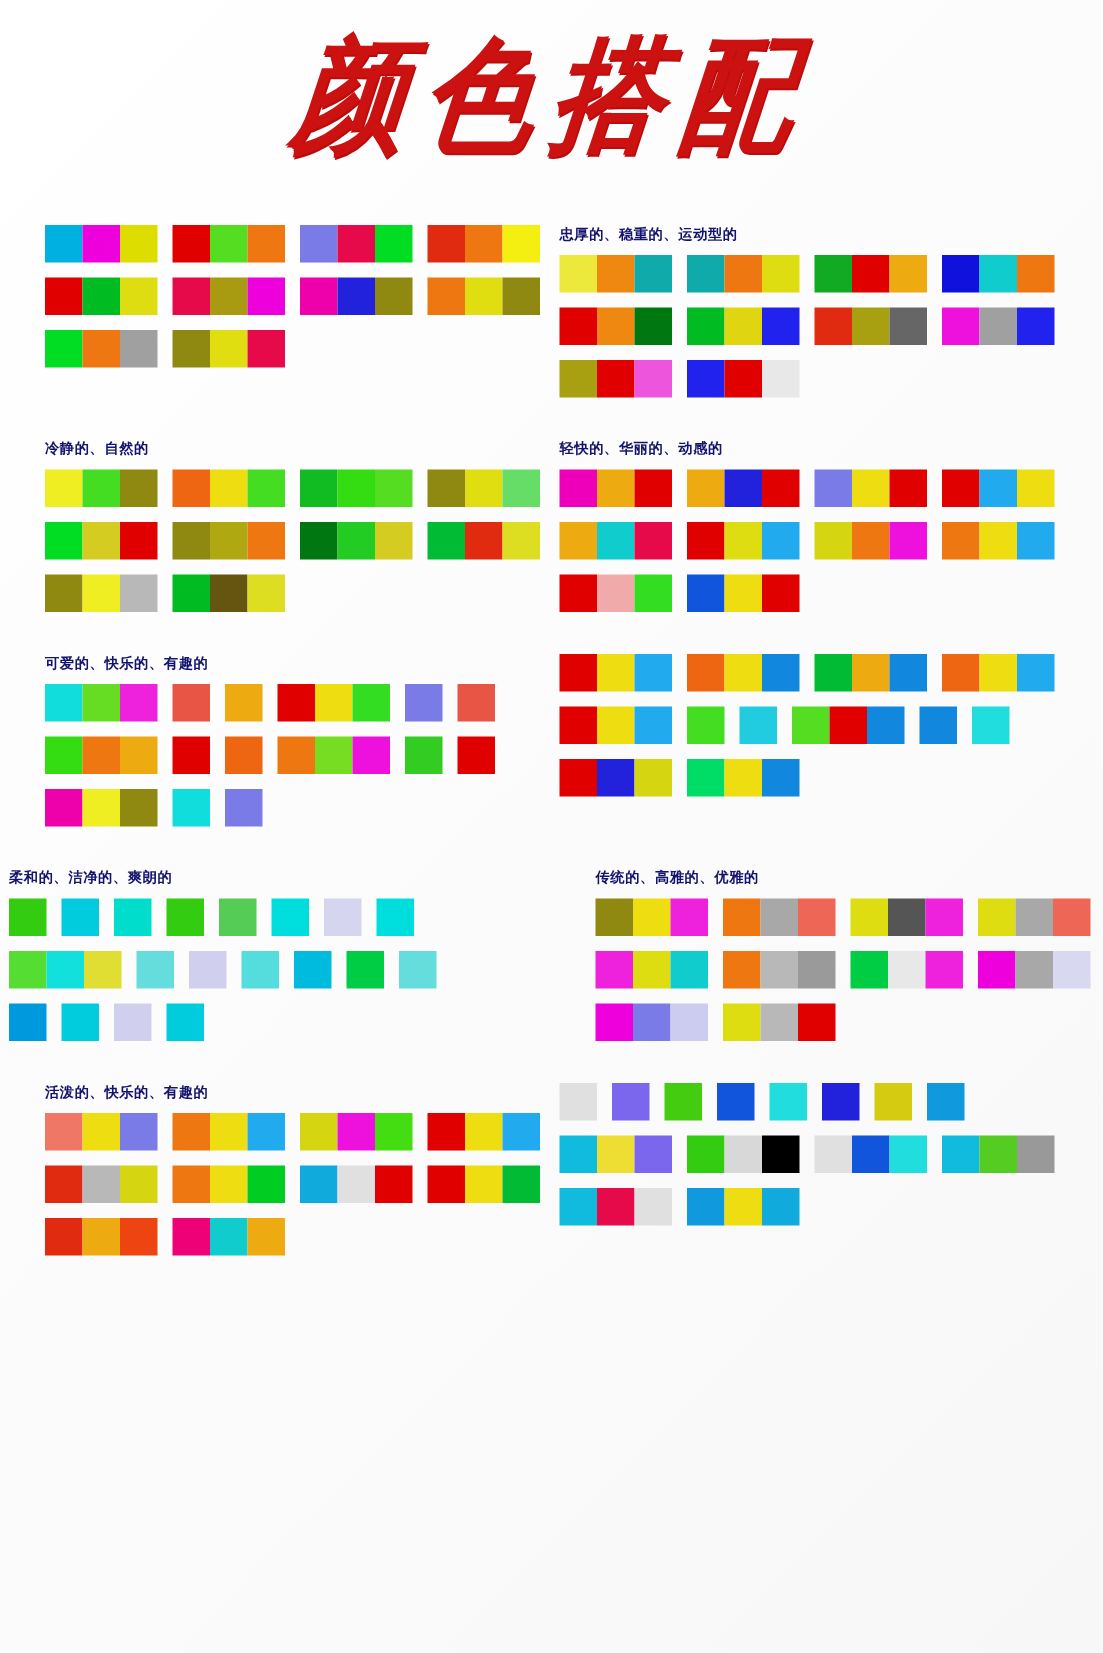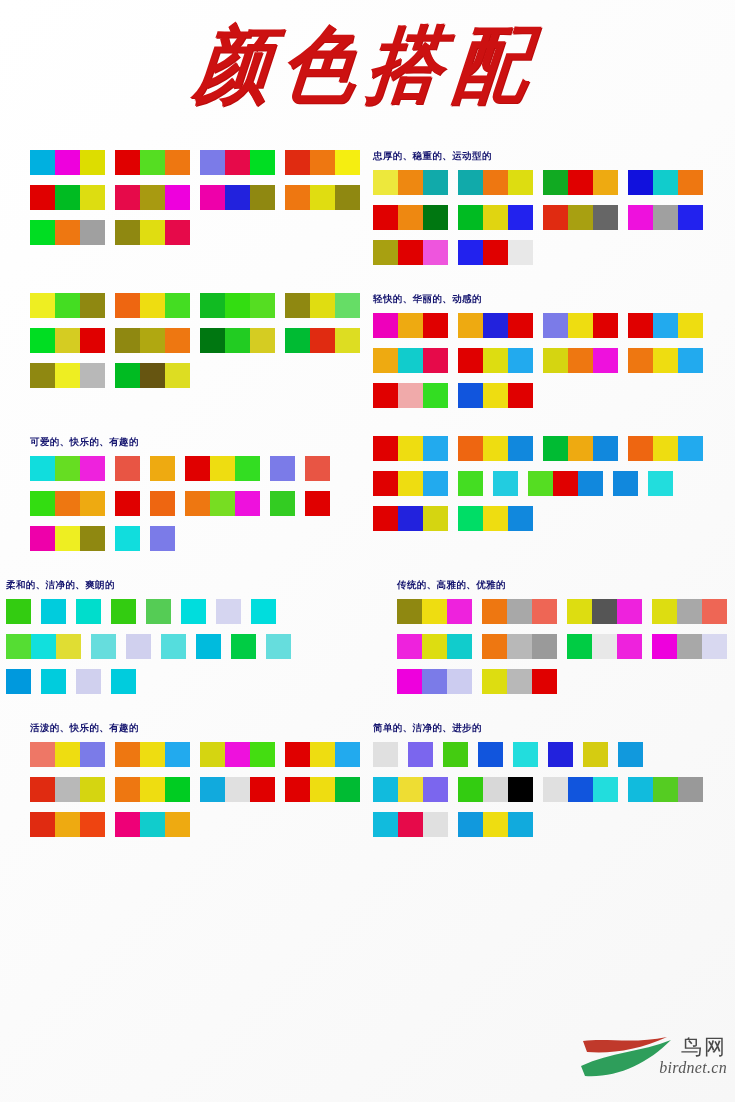--- a/index.html
+++ b/index.html
@@ -256,20 +256,21 @@
                 <div class="sw" title="#2222ee" style="background: rgb(34, 34, 238);"></div>
                 <div class="sw" title="#e00000" style="background: rgb(224, 0, 0);"></div>
                 <div class="sw" title="#e8e8e8" style="background: rgb(232, 232, 232);"></div>
               </div>
             </div>
           </div>
         </div>
       </div>
       <div class="band">
         <div class="col left">
+          <div class="sec-title">冷静的、自然的</div>
           <div class="rows">
             <div class="row">
               <div class="group">
                 <div class="sw" title="#eeee22" style="background: rgb(238, 238, 34);"></div>
                 <div class="sw" title="#44dd22" style="background: rgb(68, 221, 34);"></div>
                 <div class="sw" title="#8f8811" style="background: rgb(143, 136, 17);"></div>
               </div>
               <div class="group">
                 <div class="sw" title="#ee6611" style="background: rgb(238, 102, 17);"></div>
                 <div class="sw" title="#eedd11" style="background: rgb(238, 221, 17);"></div>
@@ -703,21 +704,20 @@
               </div>
               <div class="group">
                 <div class="sw" title="#ee0077" style="background: rgb(238, 0, 119);"></div>
                 <div class="sw" title="#11cccc" style="background: rgb(17, 204, 204);"></div>
                 <div class="sw" title="#eeaa11" style="background: rgb(238, 170, 17);"></div>
               </div>
             </div>
           </div>
         </div>
         <div class="col right">
-          <div class="sec-title">简单的、洁净的、进步的</div>
           <div class="rows">
             <div class="row">
               <div class="group">
                 <div class="sw" title="#e0e0e0" style="background: rgb(224, 224, 224);"></div>
               </div>
               <div class="group">
                 <div class="sw" title="#7b66ee" style="background: rgb(123, 102, 238);"></div>
               </div>
               <div class="group">
                 <div class="sw" title="#44cc11" style="background: rgb(68, 204, 17);"></div>
@@ -770,24 +770,14 @@
                 <div class="sw" title="#1199dd" style="background: rgb(17, 153, 221);"></div>
                 <div class="sw" title="#eedd11" style="background: rgb(238, 221, 17);"></div>
                 <div class="sw" title="#11aadd" style="background: rgb(17, 170, 221);"></div>
               </div>
             </div>
           </div>
         </div>
       </div>
     </div>
 
-  <div class="watermark">
-    <svg class="wm-ribbons" viewBox="0 0 92 46">
-      <path d="M2 5 C 26 2, 54 8, 86 1 C 58 14, 30 18, 6 16 Z" fill="#c0392b"></path>
-      <path d="M0 30 C 30 16, 60 16, 90 4 C 66 28, 36 42, 4 40 Z" fill="#2e9e5b"></path>
-    </svg>
-    <div class="wm-text">
-      <div class="wm-cn">鸟网</div>
-      <div class="wm-en">birdnet.cn</div>
-    </div>
-  </div>
 
 </div>
 
 </body></html>

